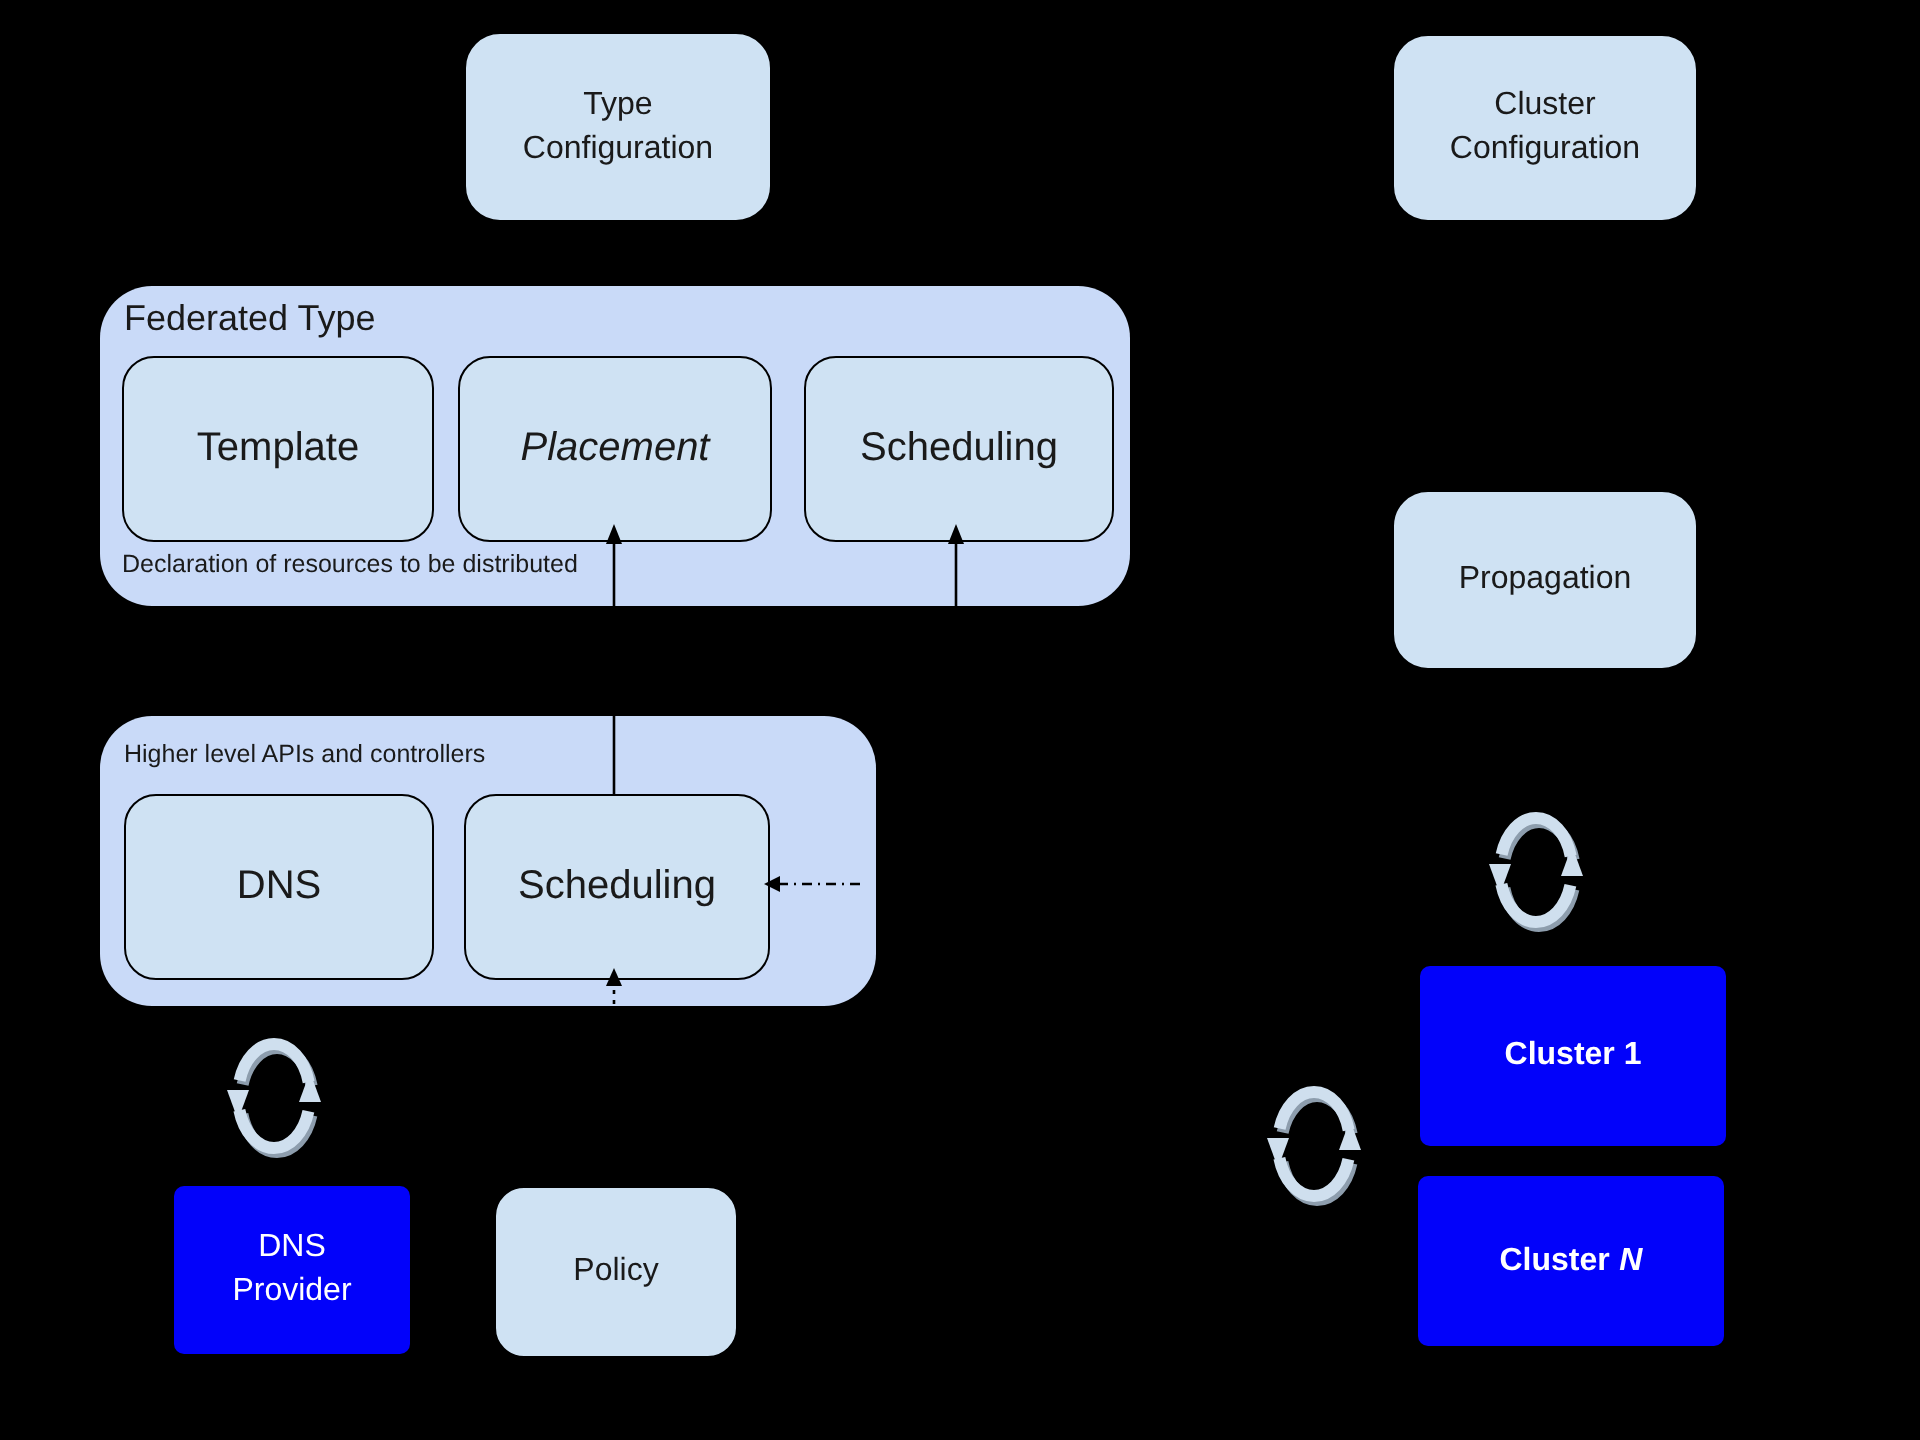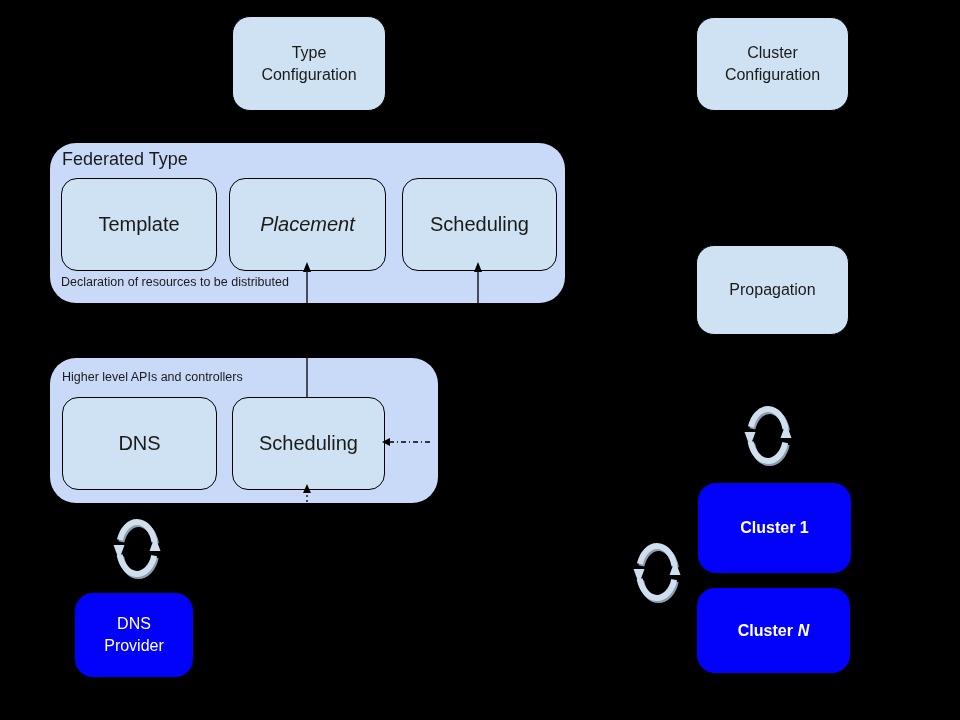--- a/index.html
+++ b/index.html
@@ -7,21 +7,21 @@
     position:relative;width:960px;height:720px;background:var(--bg,#000);
     font-family:"Liberation Sans","DejaVu Sans",sans-serif;overflow:hidden;
   }
   .node{
     position:absolute;display:flex;align-items:center;justify-content:center;
     background:var(--box,#cfe2f3);border:1px solid #000;border-radius:18px;
     color:var(--ink,#1a1a1a);font-size:16px;text-align:center;
     white-space:pre-line;line-height:1.35;
   }
   .node.blue{
-    background:var(--blue,#0000fb);color:#fff;border:none;border-radius:18px;
+    background:var(--blue,#0000fb);color:#fff;border:none;border-radius:5px;margin-left:12px;
   }
   .node.bold{font-weight:bold;}
   .group{
     position:absolute;background:var(--container,#c9daf8);border-radius:26px;
   }
   .group-title{
     position:absolute;left:12px;top:6px;font-size:18px;color:var(--ink,#1a1a1a);
   }
   .group-title.small{font-size:12.5px;top:12px;}
   .inner{
@@ -43,20 +43,21 @@
 
   <div class="node" style="left:232px;top:16px;width:152px;height:93px;">Type
 Configuration</div>
 
   <div class="node" style="left:696px;top:17px;width:151px;height:92px;">Cluster
 Configuration</div>
 
   <div class="node" style="left:696px;top:245px;width:151px;height:88px;">Propagation</div>
 
 
+  <div class="node" style="left:247px;top:593px;width:120px;height:84px;border-radius:15px;">Policy</div>
 
   <div class="node blue" style="left:75px;top:593px;width:118px;height:84px;">DNS
 Provider</div>
 
   <div class="node blue bold" style="left:698px;top:483px;width:153px;height:90px;">Cluster 1</div>
 
   <div class="node blue bold" style="left:697px;top:588px;width:153px;height:85px;">
     <span>Cluster</span><span class="suffix-italic">N</span>
   </div>
 

